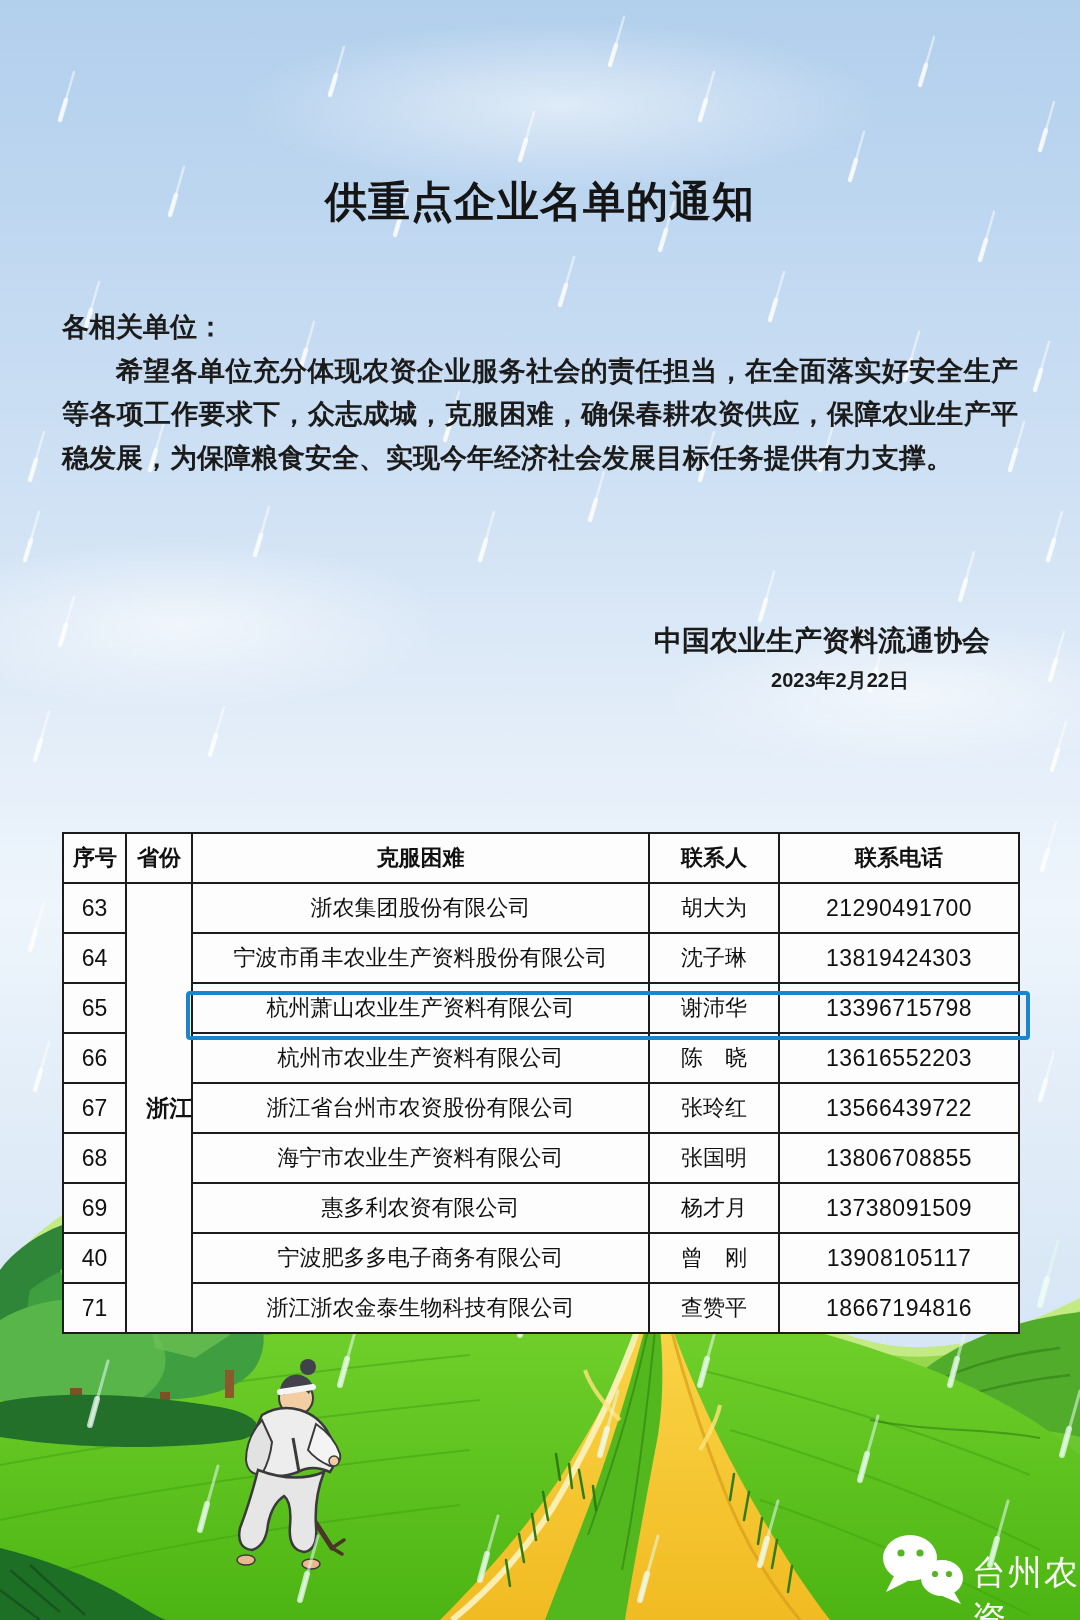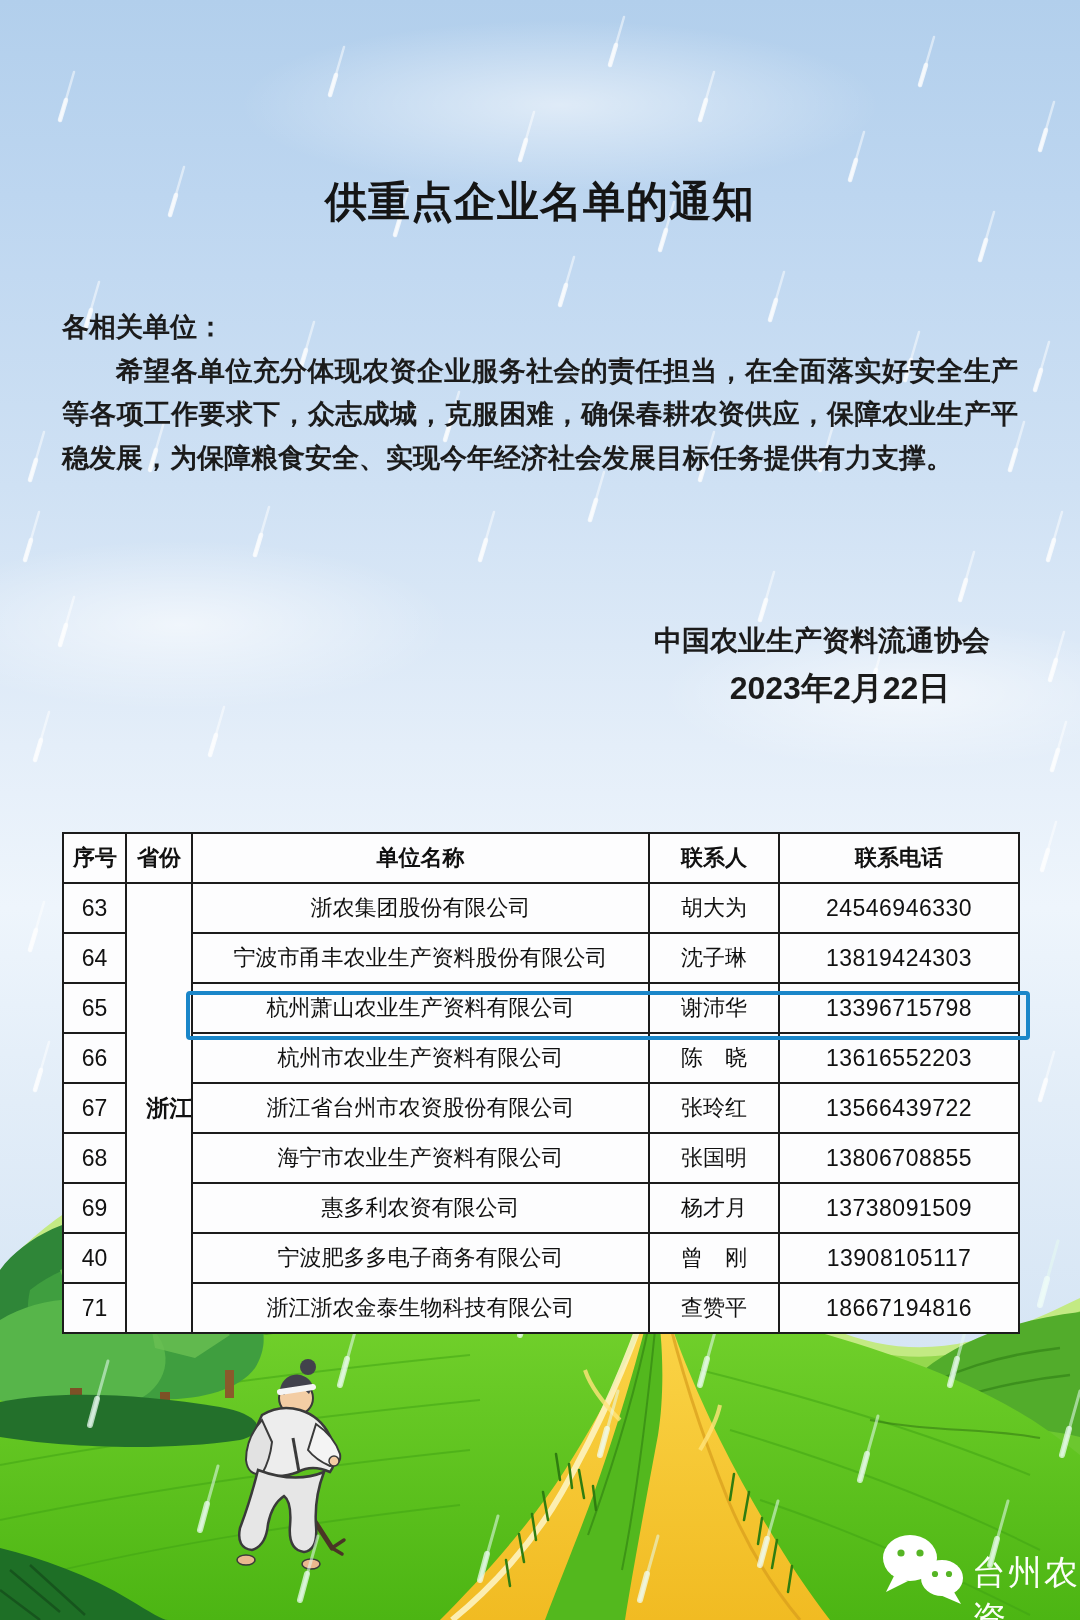--- a/index.html
+++ b/index.html
@@ -16,21 +16,21 @@
   #rain{position:absolute;left:0;top:0;width:1080px;height:1620px;z-index:3;pointer-events:none;}
   .content{position:absolute;z-index:4;}
 
   .doc-title{left:0;top:168px;width:1080px;text-align:center;font-size:42px;line-height:68px;
              font-weight:800;color:#151515;letter-spacing:1px;}
   .body-text{left:62px;top:306px;width:956px;font-size:27px;line-height:43.5px;color:#1b1b1b;
              font-weight:600;text-align:justify;}
   .body-text p{margin:0;font-family:Liberation Serif, serif;}
   .para{text-indent:54px;}
   .sig-line1{left:62px;top:622px;width:928px;text-align:right;font-size:28px;font-weight:600;color:#1b1b1b;}
-  .sig-line2{left:600px;top:667px;width:480px;text-align:center;font-size:32px;font-weight:600;color:#1b1b1b;}
+  .sig-line2{left:600px;top:667px;width:480px;text-align:center;font-size:20px;font-weight:600;color:#1b1b1b;}
   .table-title{left:0;top:753px;width:1080px;text-align:center;font-size:31px;font-weight:800;color:#111;}
 
   .table-wrap{left:62px;top:832px;}
   table{border-collapse:collapse;table-layout:fixed;width:956px;background:#fdfdfe;}
   th,td{border:2px solid #1c1c1c;text-align:center;vertical-align:middle;padding:9px;
         font-size:22px;color:#111;overflow:hidden;white-space:nowrap;}
   thead tr{height:31px;}
   tbody tr{height:18px;}
   th{font-weight:700;}
   td.c-no{font-size:23px;}
@@ -245,34 +245,34 @@
           <col style="width:63px">
           <col style="width:66px">
           <col style="width:457px">
           <col style="width:130px">
           <col style="width:240px">
         </colgroup>
       <thead>
         <tr>
           <th>序号</th>
           <th>省份</th>
-          <th>单位名称</th>
+          <th>克服困难</th>
           <th>联系人</th>
           <th>联系电话</th>
         </tr>
       </thead>
       <tbody>
         <tr>
           <td class="c-no">63</td>
           <td rowspan="9">
               <div class="prov-text">浙江省</div>
             </td>
           <td>浙农集团股份有限公司</td>
           <td>胡大为</td>
-          <td class="c-phone">24546946330</td>
+          <td class="c-phone">21290491700</td>
         </tr>
         <tr>
           <td class="c-no">64</td>
           <td>宁波市甬丰农业生产资料股份有限公司</td>
           <td>沈子琳</td>
           <td class="c-phone">13819424303</td>
         </tr>
         <tr>
           <td class="c-no">65</td>
           <td>杭州萧山农业生产资料有限公司</td>

